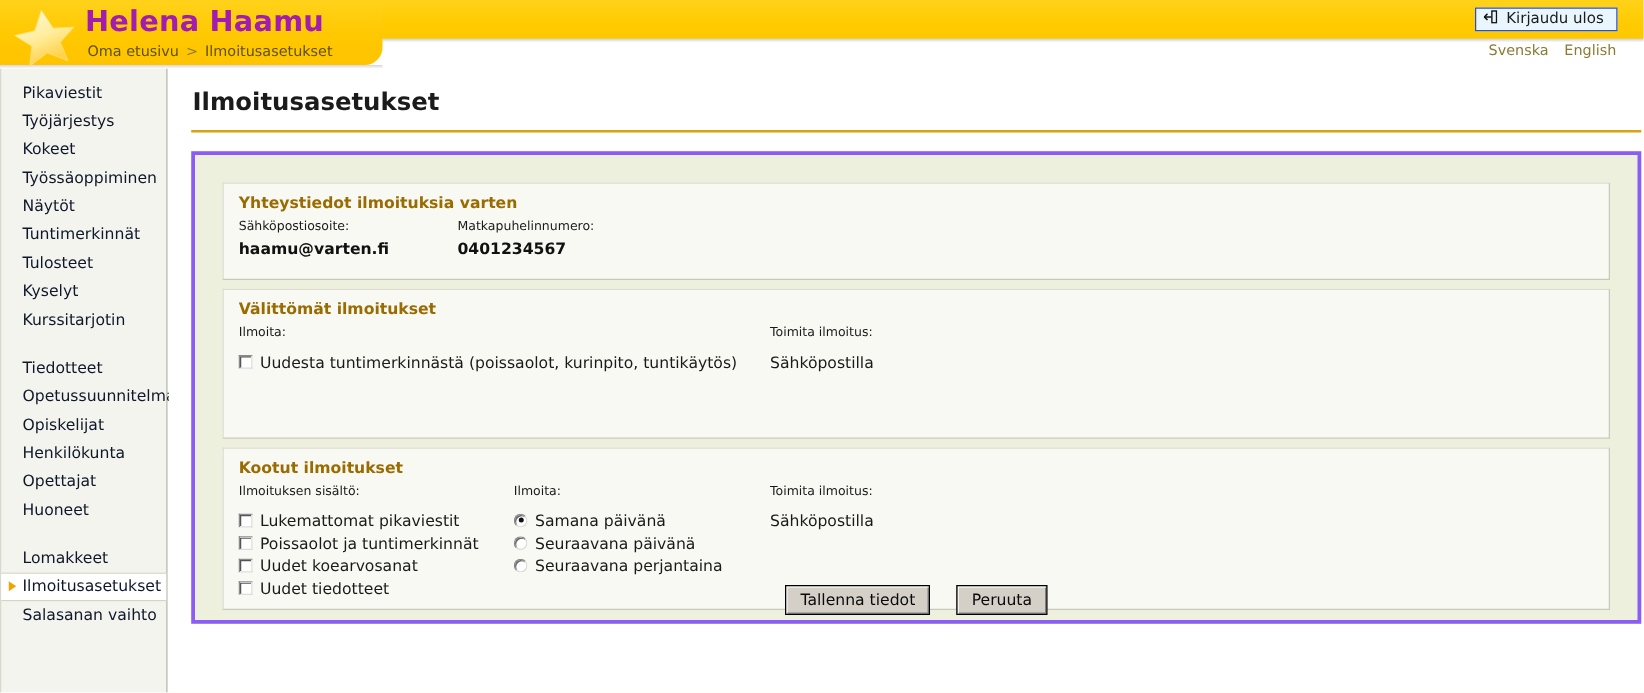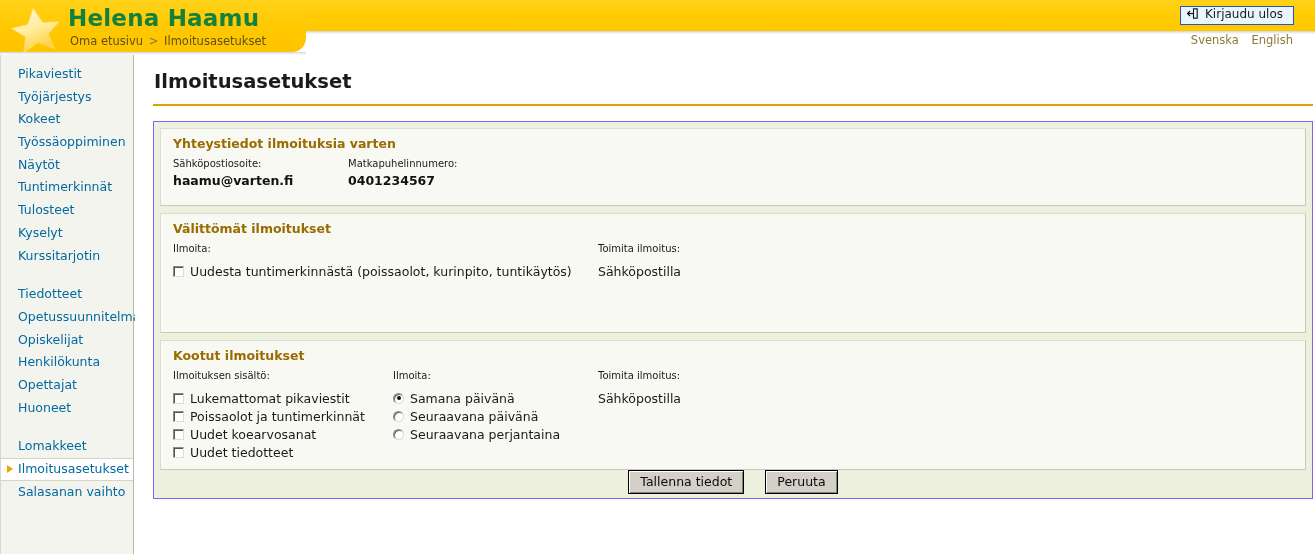--- a/index.html
+++ b/index.html
@@ -49,21 +49,21 @@
     position:absolute; left:0; top:52px; width:306px; height:3px;
     background: linear-gradient(180deg, rgba(0,0,0,0.16), rgba(0,0,0,0));
   }
 
   .star {
     position: absolute; left: 10px; top: 4px;
     width: 52px; height: 50px;
   }
   .user-name {
     position: absolute; left: 68px; top: 5px;
-    font-size: 23px; font-weight: bold; color: #15803d;
+    font-size: 23px; font-weight: bold; color: #a21caf;
     letter-spacing: 0.2px;
     white-space: nowrap;
   }
   .breadcrumb {
     position: absolute; left: 70px; top: 34px;
     font-size: 11.5px; color: #6b5a12;
     white-space: nowrap;
   }
   .breadcrumb .crumb-sep { color:#8a7a33; margin:0 2px; }
   .breadcrumb .crumb-link { color:#5e5112; }
@@ -95,21 +95,21 @@
     border-right: 1px solid #b9b9a8;
     border-left: 1px solid #d8d8cc;
   }
   .nav-group { padding-top: 0; }
   .nav-item {
     position: relative;
     height: 22.7px;
     line-height: 22.7px;
     padding-left: 17px;
     font-size: 12.5px;
-    color: #0369a1;
+    color: #0f172a;
     white-space: nowrap;
     cursor: pointer;
   }
   .nav-spacer { height: 16px; }
   .nav-item.active {
     background: #ffffff;
     border-top: 1px solid #d5d5c4;
     border-bottom: 1px solid #d5d5c4;
     line-height: 20.7px;
   }
@@ -135,22 +135,22 @@
   .title-rule {
     position: absolute; left: 18px; top: 49px;
     width: 1160px; height: 2px;
     background: #d8a412;
   }
 
   .form-panel {
     position: absolute; left: 18px; top: 66px;
     width: 1160px; height: 378px;
     background: #eef0de;
-    border: 1px solid #8b5cf6;
-    padding: 6px;
+    border: 3px solid #8b5cf6;
+    padding: 22px;
   }
 
   .section {
     background: #f8f9f3;
     border: 1px solid #c9c9bb;
     border-top-color: #dddcd0;
     border-left-color: #dddcd0;
     margin-bottom: 7px;
     padding: 7px 0 8px 12px;
     position: relative;

